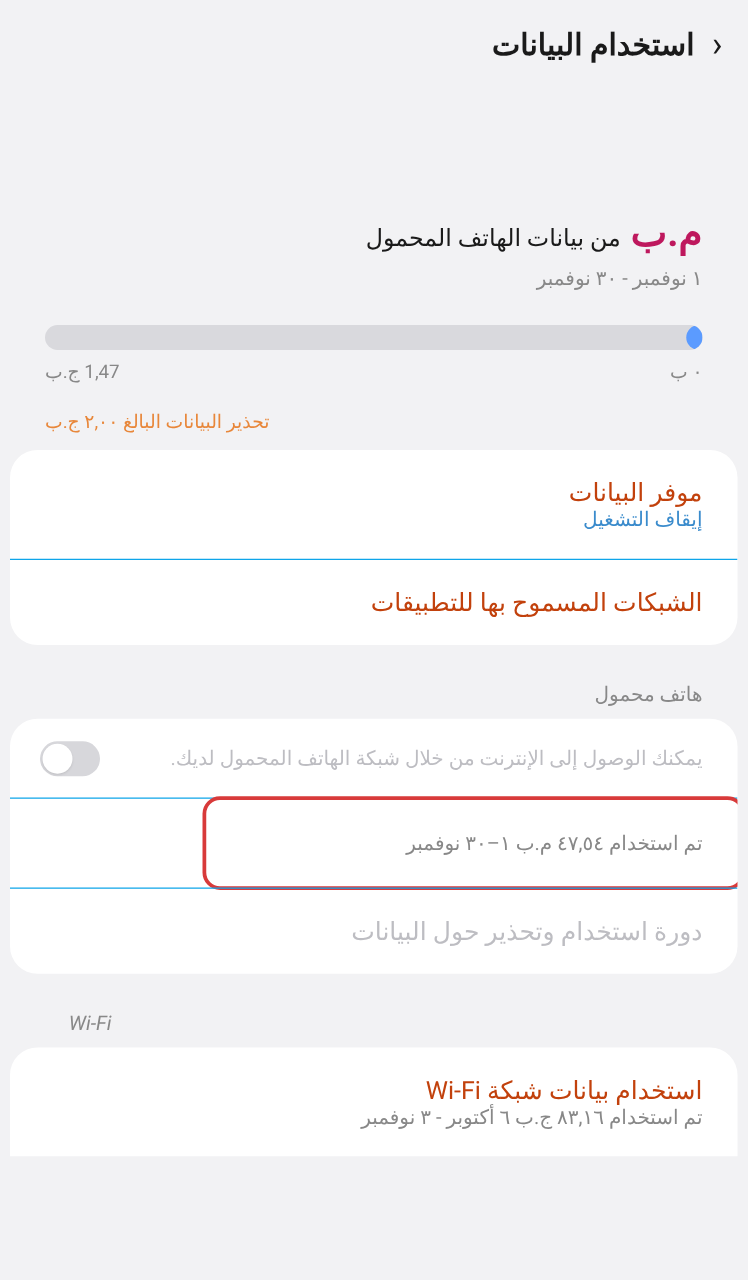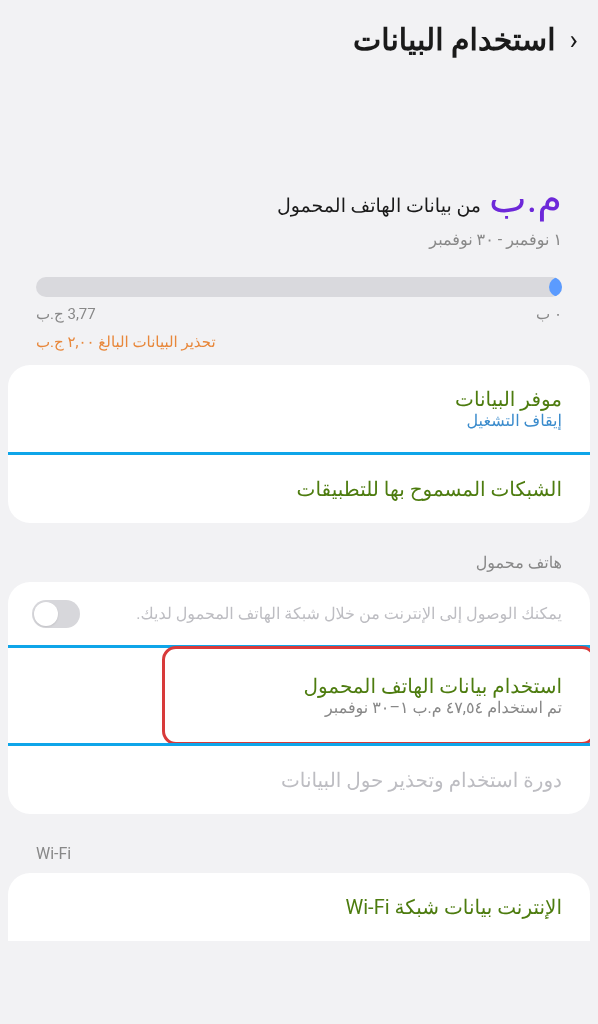--- a/index.html
+++ b/index.html
@@ -18,42 +18,42 @@
   padding: 22px 20px 18px 20px;
   gap: 14px;
 }
 .back-chevron {
   font-size: 28px;
   color: #1a1a1a;
   line-height: 1;
   cursor: pointer;
 }
 .header-title {
-  font-size: 30px;
+  font-size: 24px;
   font-weight: 700;
   color: #1a1a1a;
 }
 .usage-summary {
   padding: 100px 36px 0;
 }
 .usage-line {
   display: flex;
   align-items: baseline;
   gap: 8px;
   justify-content: flex-start;
 }
 .usage-amount {
   font-size: 34px;
   font-weight: 700;
   color: #1a1a1a;
 }
 .usage-unit {
-  font-size: 40px;
-  font-weight: 400;
-  color: #6d28d9;
+  font-size: 31px;
+  font-weight: 700;
+  color: #be185d;
 }
 .usage-suffix {
   font-size: 19px;
   color: #1a1a1a;
   font-weight: 400;
 }
 .date-range {
   font-size: 16px;
   color: #888;
   margin-top: 8px;
@@ -82,60 +82,61 @@
   display: flex;
   justify-content: space-between;
   font-size: 15px;
   color: #888;
   margin-top: 8px;
 }
 .warning-line {
   font-size: 15px;
   color: #e8873a;
   text-align: left;
-  margin: 10px 36px 14px;
+  margin: 22px 36px 14px;
 }
 .card {
   background: #fff;
   border-radius: 22px;
   margin: 0 8px 14px;
   overflow: hidden;
 }
 .card-item {
   padding: 22px 28px;
   position: relative;
 }
 .card-item + .card-item {
-  border-top: 3px solid #0ea5e9;
+  border-top: 1px solid #0ea5e9;
 }
 .card-item.disabled .item-title,
 .card-item.disabled .item-sub {
   color: #bdbdc2;
 }
 .item-title {
   font-size: 20px;
   font-weight: 400;
-  color: #4d7c0f;
+  color: #c2410c;
 }
 .item-sub {
   font-size: 16px;
   color: #888;
   margin-top: 0;
 }
 .item-sub.accent {
   color: #3a8bcc;
 }
 .section-label {
   font-size: 16px;
   color: #888;
   padding: 16px 36px 10px;
 }
 .section-label.left {
   text-align: left;
-  padding-left: 36px;
+  padding-left: 55px;
+  font-style: italic;
 }
 .toggle {
   position: absolute;
   left: 24px;
   top: 50%;
   transform: translateY(-50%);
   width: 48px;
   height: 28px;
   background: #d7d7db;
   border-radius: 14px;
@@ -175,21 +176,21 @@
   </div>
   <div class="date-range">١ نوفمبر - ٣٠ نوفمبر</div>
 </div>
 
 <div class="progress-wrap">
   <div class="progress-bar">
     <div class="progress-fill"></div>
   </div>
   <div class="progress-labels">
     <span>٠ ب</span>
-    <span>3,77 ج.ب</span>
+    <span>1,47 ج.ب</span>
   </div>
 </div>
 
 <div class="warning-line">تحذير البيانات البالغ ٢,٠٠ ج.ب</div>
 
 <div class="card">
   <div class="card-item">
     <div class="item-title">موفر البيانات</div>
     <div class="item-sub accent">إيقاف التشغيل</div>
   </div>
@@ -201,28 +202,28 @@
 <div class="section-label">هاتف محمول</div>
 
 <div class="card mobile-data-card" style="position:relative;">
   <div class="card-item disabled" style="padding-left:88px;">
     <div class="item-sub">يمكنك الوصول إلى الإنترنت من خلال شبكة الهاتف المحمول لديك.</div>
     <div class="toggle">
       <div class="toggle-knob"></div>
     </div>
   </div>
   <div class="card-item" style="padding:26px 28px;">
-    <div class="item-title">استخدام بيانات الهاتف المحمول</div>
     <div class="item-sub">تم استخدام ٤٧,٥٤ م.ب ١–٣٠ نوفمبر</div>
     <div class="highlight-box" style="top:-2px; right:-6px; left:154px; bottom:-2px;"></div>
   </div>
   <div class="card-item disabled">
     <div class="item-title">دورة استخدام وتحذير حول البيانات</div>
   </div>
 </div>
 
 <div class="section-label left">Wi-Fi</div>
 
 <div class="card" style="border-radius:22px 22px 0 0;">
   <div class="card-item">
-    <div class="item-title">الإنترنت بيانات شبكة Wi-Fi</div>
+    <div class="item-title">استخدام بيانات شبكة Wi-Fi</div>
+    <div class="item-sub">تم استخدام ٨٣,١٦ ج.ب ٦ أكتوبر - ٣ نوفمبر</div>
   </div>
 </div>
 
 </body></html>

